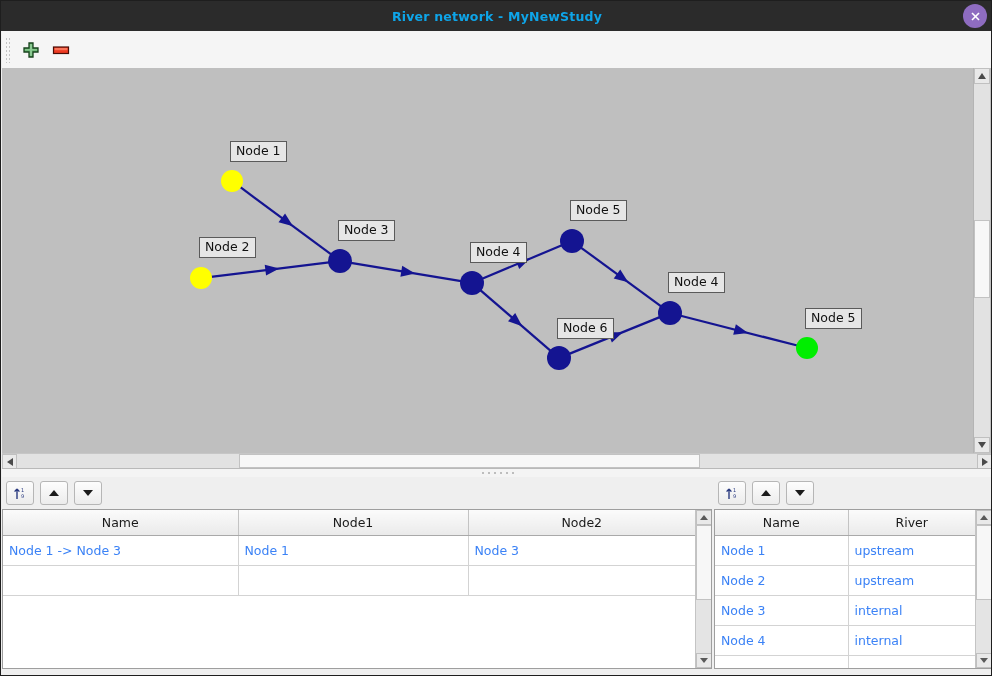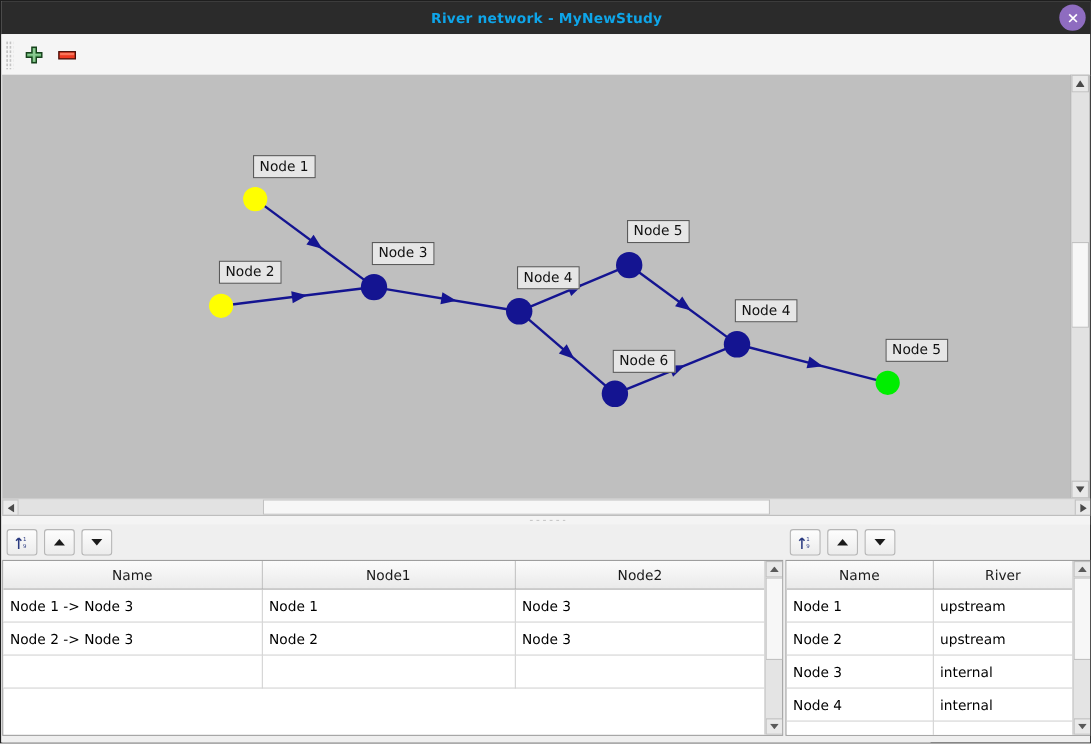--- a/index.html
+++ b/index.html
@@ -167,21 +167,21 @@
   table.dg th {
     background: linear-gradient(#fbfbfb, #eaeaea);
     border-right: 1px solid #c3c3c3;
     border-bottom: 1px solid #a9a9a9;
     font-size: 12.5px; font-weight: normal; color: #1a1a1a;
     height: 23px; text-align: center;
   }
   table.dg td {
     border-right: 1px solid #d3d3d3;
     border-bottom: 1px solid #d3d3d3;
-    font-size: 12.5px; color: #000000;
+    font-size: 12.5px; color: #3b82f6;
     height: 29px; padding: 0 6px;
     text-align: left; white-space: nowrap; overflow: hidden;
     background: #fff;
   }
   .grid-scroll {
     position: absolute; right: 0; top: 0;
     width: 16px; height: 100%;
     background: #e4e4e4;
     border-left: 1px solid #c4c4c4;
     box-sizing: border-box;
@@ -339,25 +339,20 @@
                   <th style="border-right: none;">Node2</th>
                 </tr>
               </thead>
             <tbody id="links-body">
                 <tr>
                   <td>Node 1 -&gt; Node 3</td>
                   <td>Node 1</td>
                   <td style="border-right: none;">Node 3</td>
                 </tr>
                 <tr>
-                  <td>Node 2 -&gt; Node 3</td>
-                  <td>Node 2</td>
-                  <td style="border-right: none;">Node 3</td>
-                </tr>
-                <tr>
                   <td></td>
                   <td></td>
                   <td style="border-right: none;"></td>
                 </tr>
               </tbody>
           </table>
         </div>
         <div class="grid-scroll">
           <div class="sb-arrow" style="position:absolute;left:0;top:0;width:16px;height:15px;">
             <svg width="8" height="5" viewBox="0 0 8 5">

